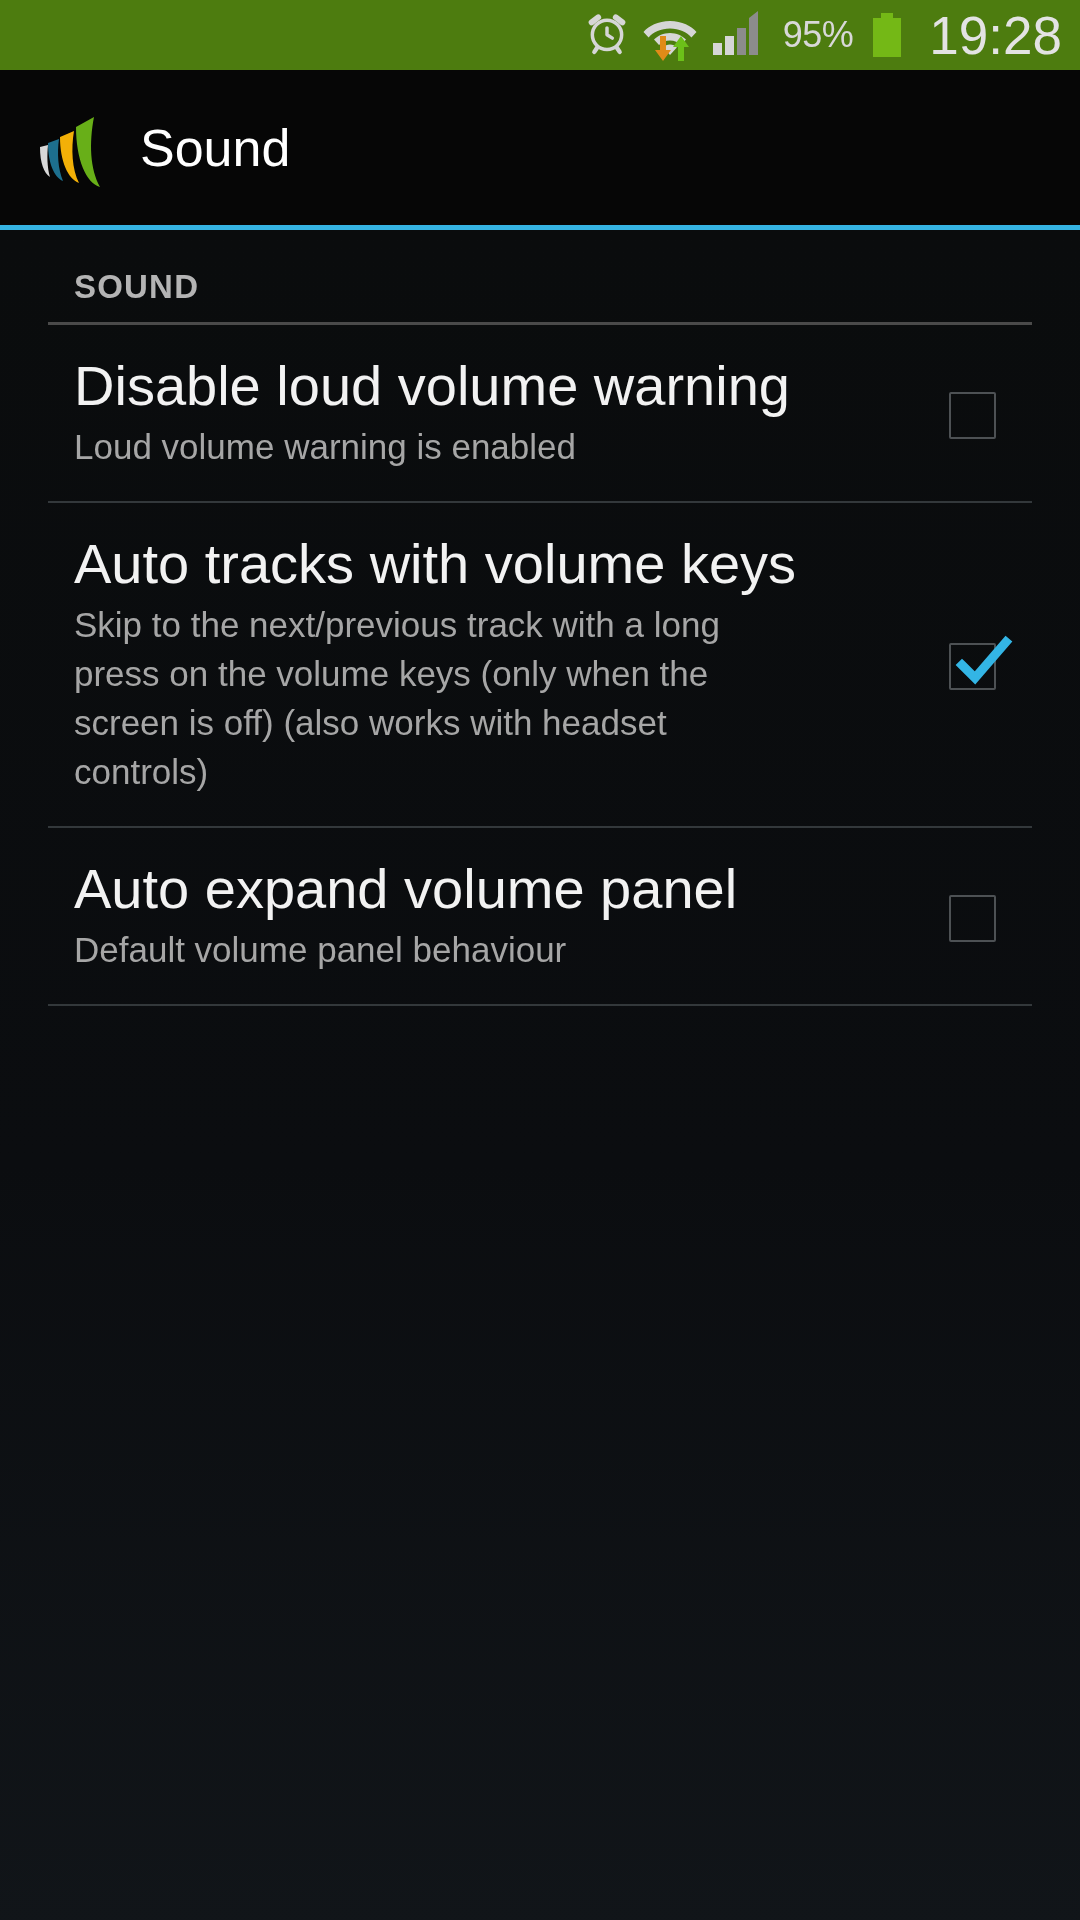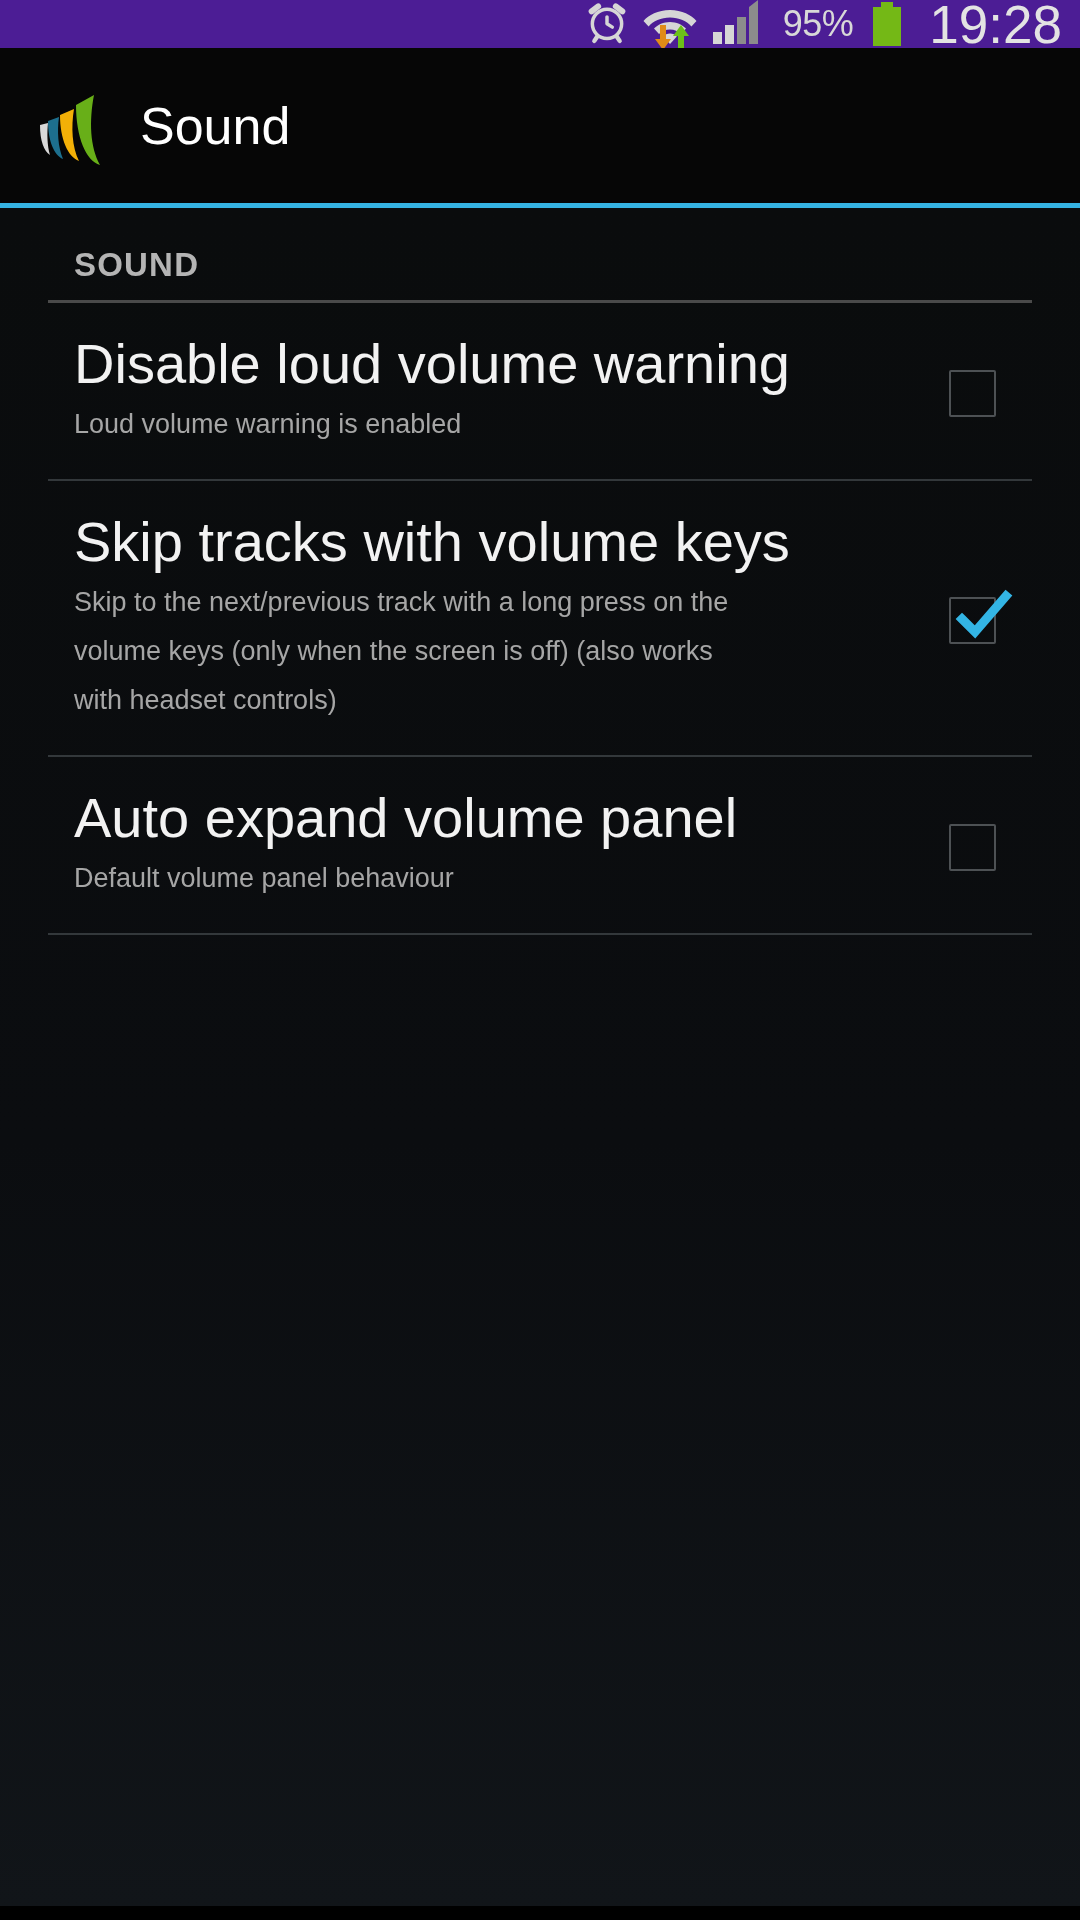--- a/index.html
+++ b/index.html
@@ -10,22 +10,22 @@
   body {
     width: 1080px;
     height: 1920px;
     font-family: "Liberation Sans", sans-serif;
     overflow: hidden;
     position: relative;
   }
 
   
   .statusbar {
-    height: 48px;
-    background: #4c1d95;
+    height: 70px;
+    background: #4d7c0f;
     display: flex;
     align-items: center;
     justify-content: flex-end;
     padding-right: 18px;
     box-sizing: border-box;
     padding-left: 15px;
   }
   .sb-icons {
     display: flex;
     align-items: center;
@@ -136,21 +136,21 @@
     padding-right: 20px;
   }
   .pref-title {
     color: #f2f2f2;
     font-size: 56px;
     line-height: 54px;
     font-weight: 400;
   }
   .pref-summary {
     color: #a6a6a6;
-    font-size: 27px;
+    font-size: 35px;
     line-height: 49px;
     margin-top: 9px;
     max-width: 660px;
   }
   .pref-widget {
     flex: 0 0 auto;
     width: 120px;
     display: flex;
     justify-content: center;
     align-items: center;
@@ -290,21 +290,21 @@
     <div class="pref-widget">
       <span class="checkbox">
         
       </span>
     </div>
   </div>
   <div class="row-divider"></div>
 
   <div class="pref-row">
     <div class="pref-text">
-      <div class="pref-title">Skip tracks with volume keys</div>
+      <div class="pref-title">Auto tracks with volume keys</div>
       <div class="pref-summary">Skip to the next/previous track with a long press on the volume keys (only when the screen is off) (also works with headset controls)</div>
     </div>
     <div class="pref-widget">
       <span class="checkbox checked">
         <svg class="tick" viewBox="0 0 70 70">
           <path d="M14 36 L27 49 L58 13" fill="none" stroke="#33b5e5" stroke-width="9" stroke-linecap="square" stroke-linejoin="miter"></path>
         </svg>
       </span>
     </div>
   </div>

